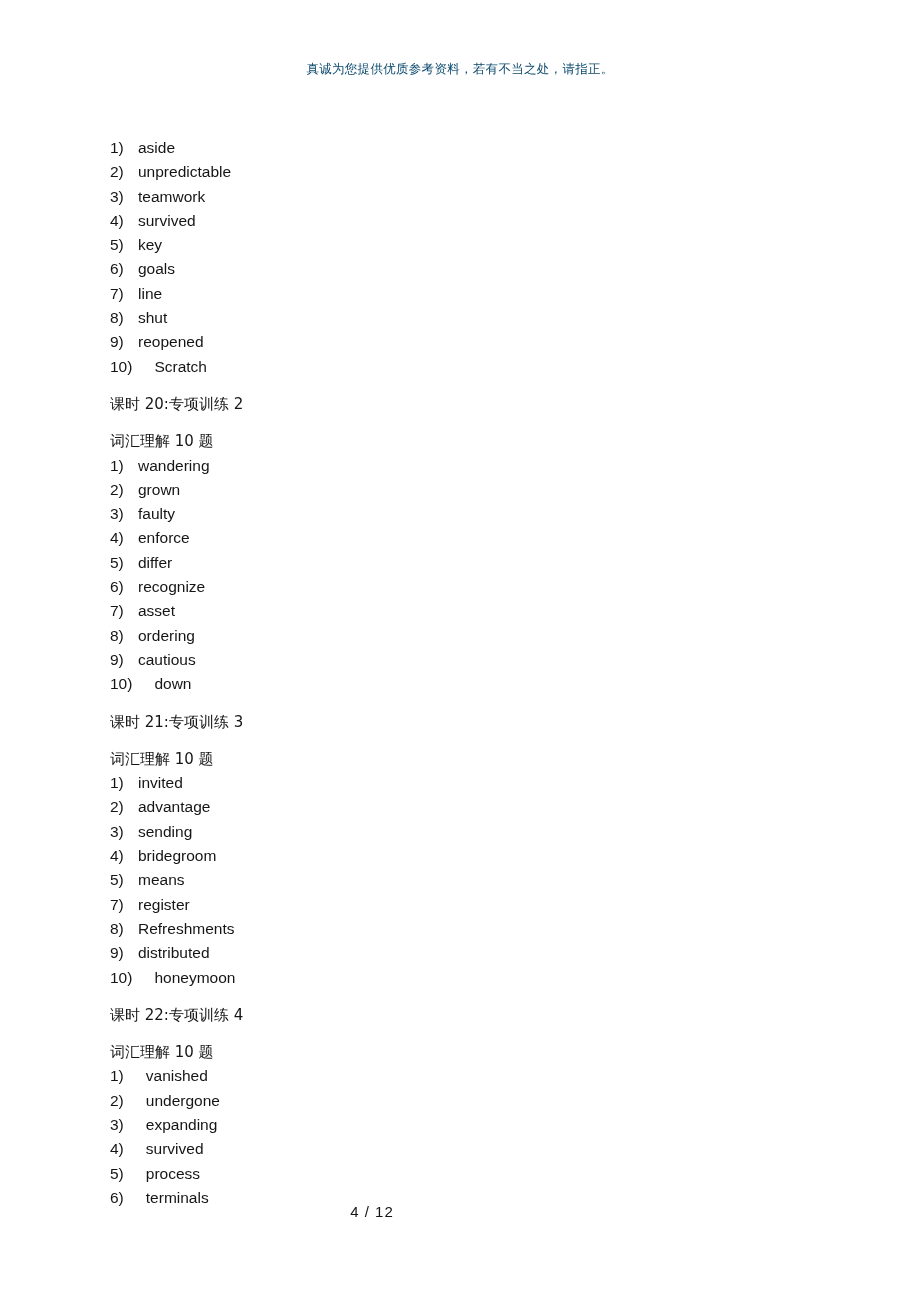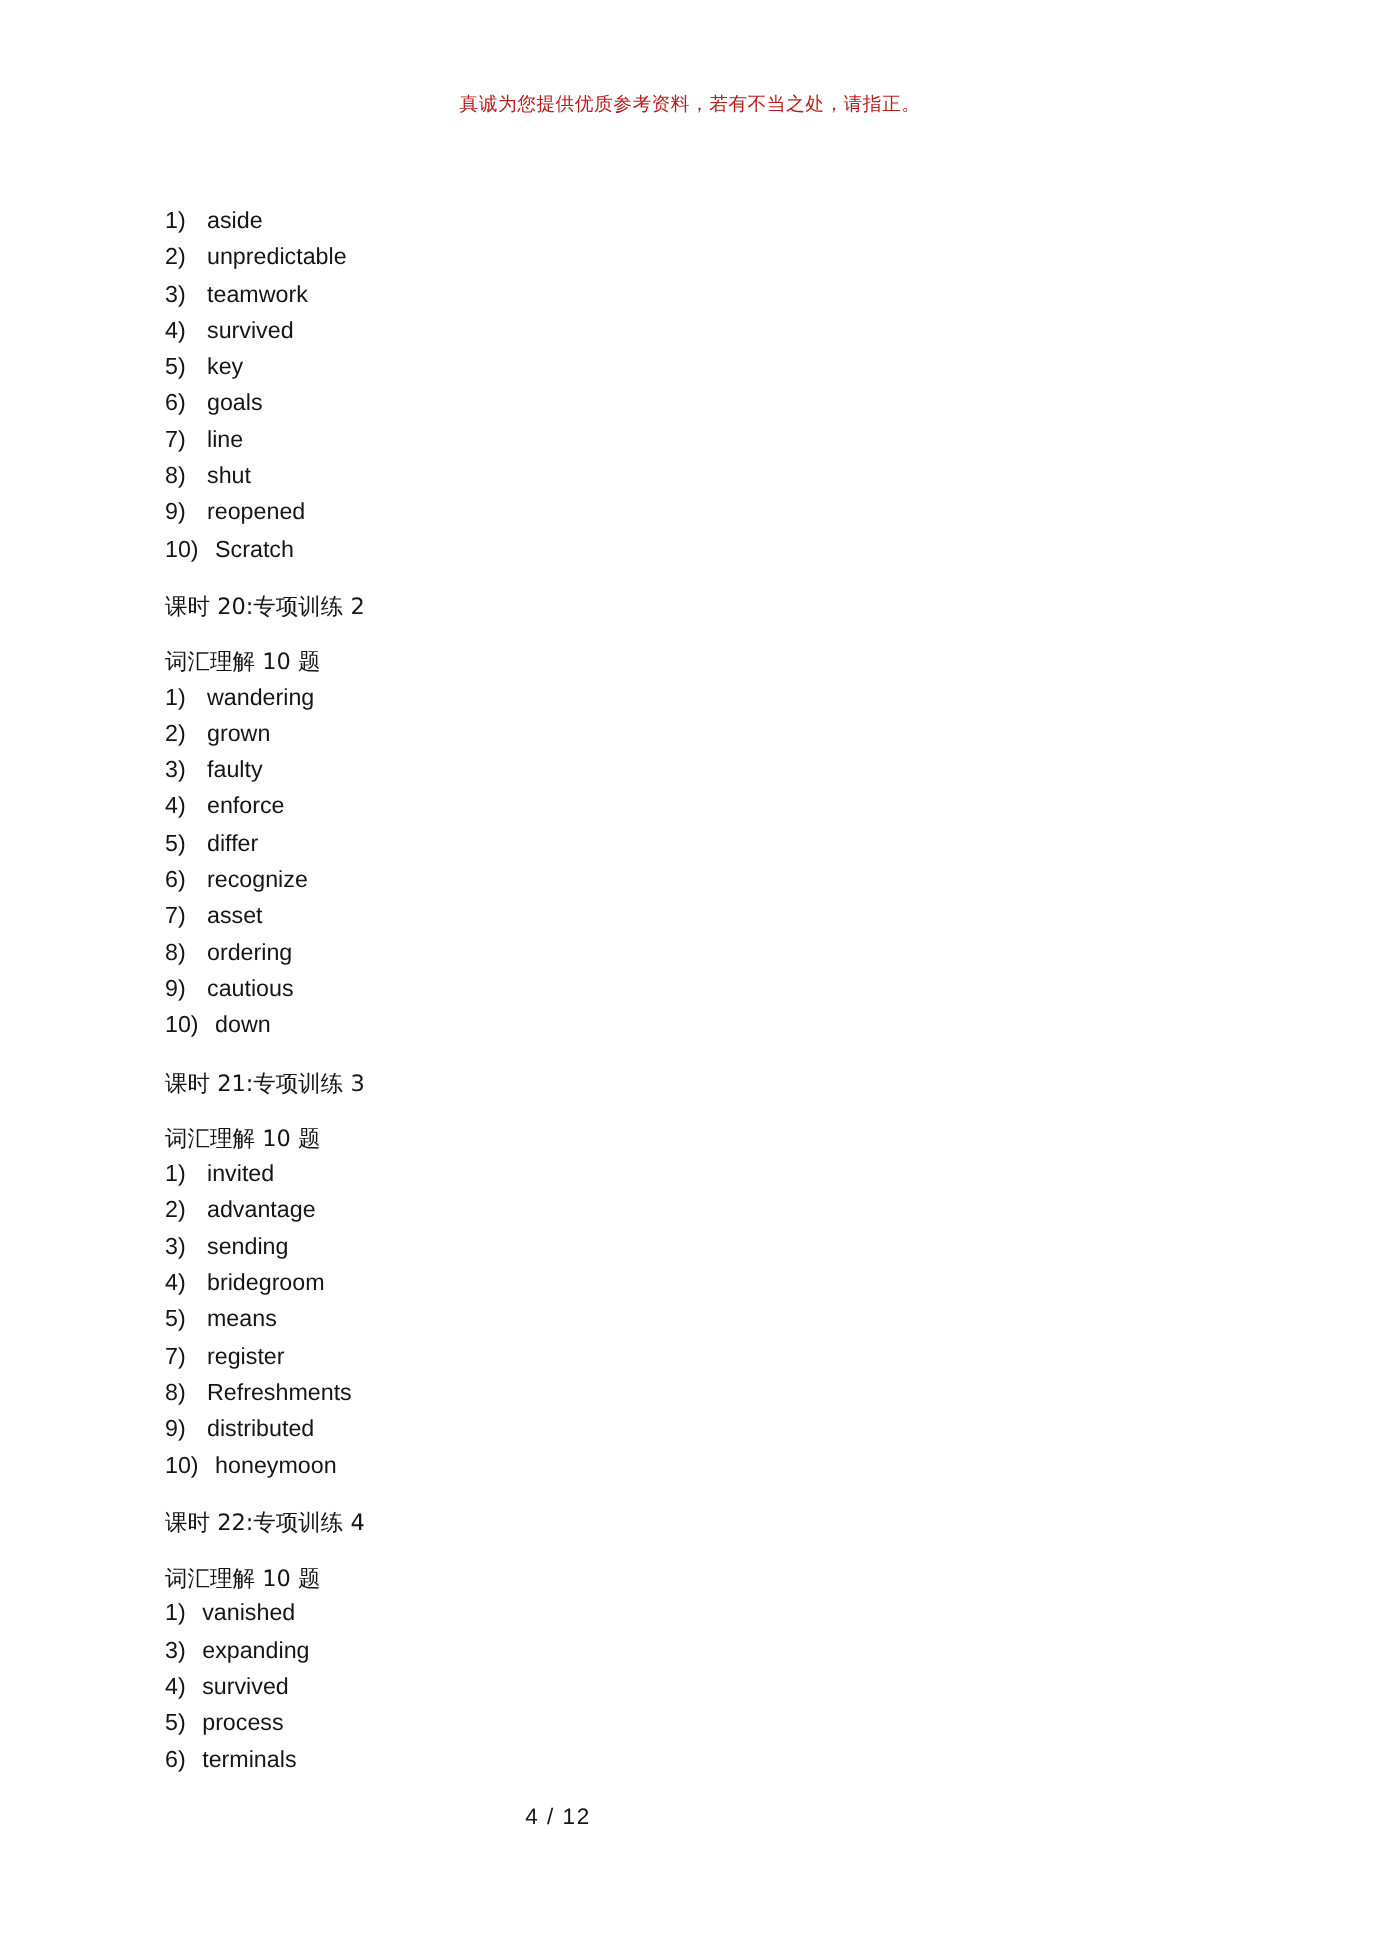--- a/index.html
+++ b/index.html
@@ -27,21 +27,21 @@
   
   .page-header-note {
     position: absolute;
     top: 60px;
     left: 0;
     width: 920px;
     text-align: center;
     font-family: "Liberation Serif", "DejaVu Serif", serif;
     font-size: 12.5px;
     line-height: 18px;
-    color: #b91c1c;
+    color: #0c4a6e;
     letter-spacing: 0.3px;
     white-space: nowrap;
   }
 
   
   .content {
     position: absolute;
     left: 110px;
     top: 136px;
     width: 700px;
@@ -64,21 +64,21 @@
     width: 28px;
     text-align: left;
   }
   .list-line .word {
     display: inline-block;
   }
 
   
   .list-line.tight .marker {
     width: auto;
-    margin-right: 11px;
+    margin-right: 22px;
   }
 
   
   .heading-line {
     font-family: "Liberation Serif", "DejaVu Serif", serif;
     font-size: 15.5px;
     color: #151515;
     margin-top: 13px;
   }
   .heading-line .cjk {
@@ -146,20 +146,21 @@
       <div class="line list-line"><span class="marker">7)</span><span class="word">register</span></div>
       <div class="line list-line"><span class="marker">8)</span><span class="word">Refreshments</span></div>
       <div class="line list-line"><span class="marker">9)</span><span class="word">distributed</span></div>
       <div class="line list-line tight"><span class="marker">10)</span><span class="word">honeymoon</span></div>
     </div>
 
     <div class="line heading-line"><span class="cjk">课时 22:专项训练 4</span></div>
     <div class="line heading-line"><span class="cjk">词汇理解 10 题</span></div>
     <div>
       <div class="line list-line tight"><span class="marker">1)</span><span class="word">vanished</span></div>
+      <div class="line list-line tight"><span class="marker">2)</span><span class="word">undergone</span></div>
       <div class="line list-line tight"><span class="marker">3)</span><span class="word">expanding</span></div>
       <div class="line list-line tight"><span class="marker">4)</span><span class="word">survived</span></div>
       <div class="line list-line tight"><span class="marker">5)</span><span class="word">process</span></div>
       <div class="line list-line tight"><span class="marker">6)</span><span class="word">terminals</span></div>
     </div>
 
   </div>
 
   <div class="page-footer">4 / 12</div>
 

